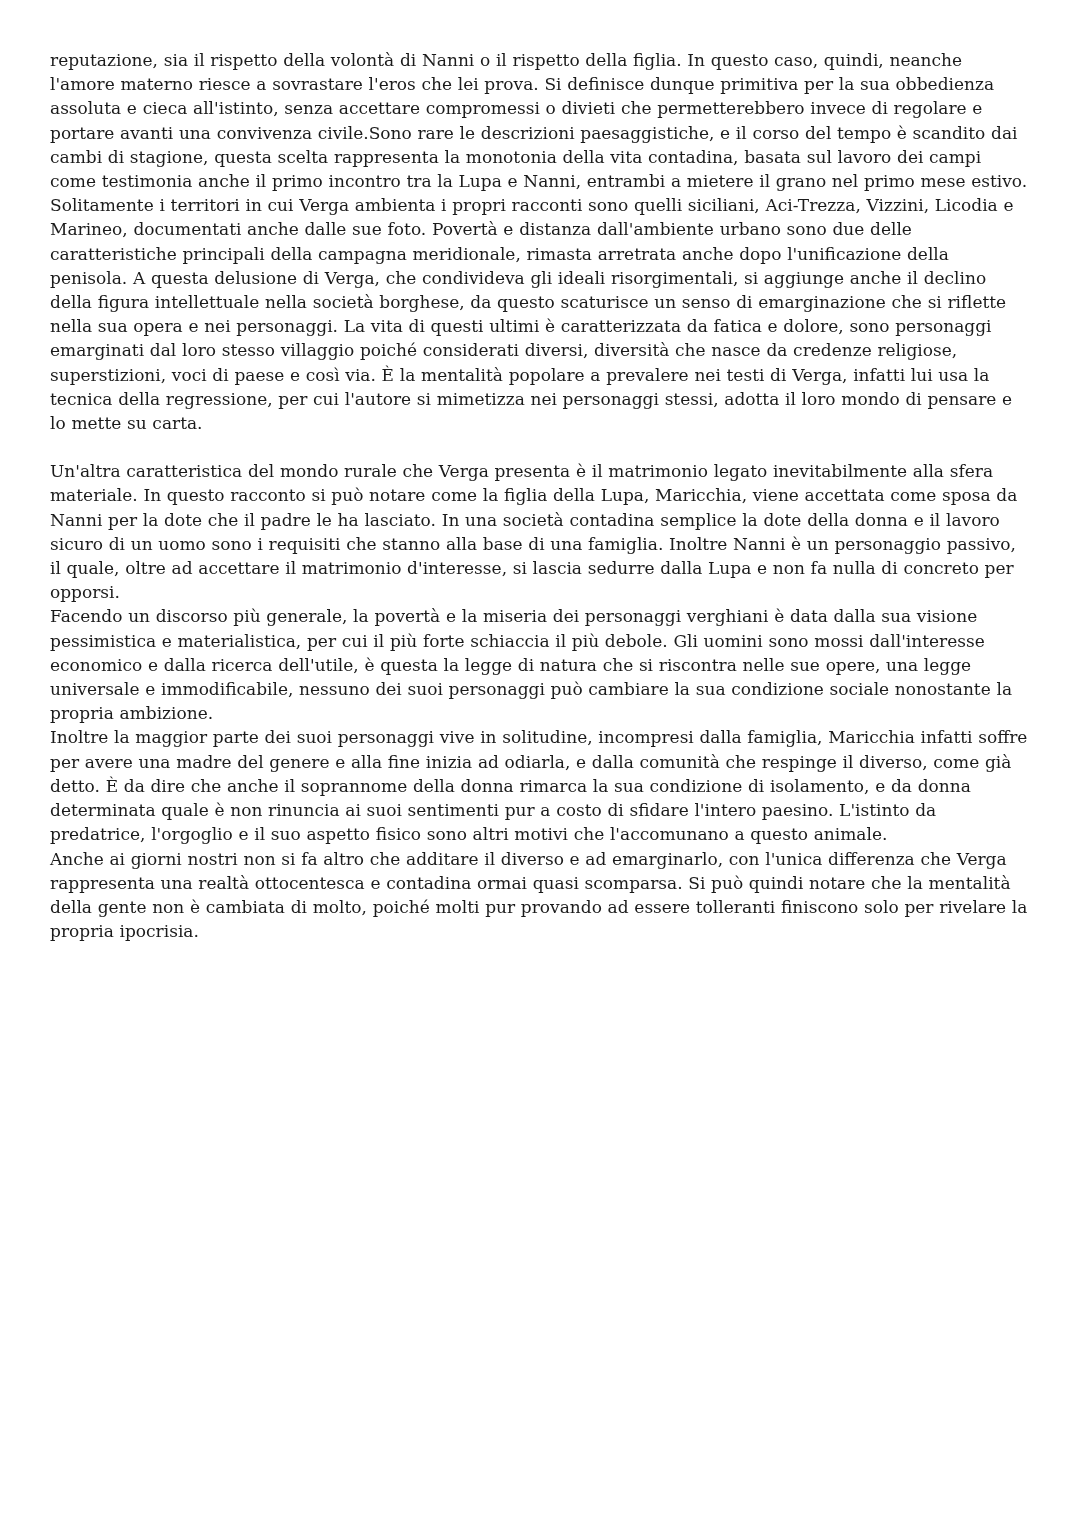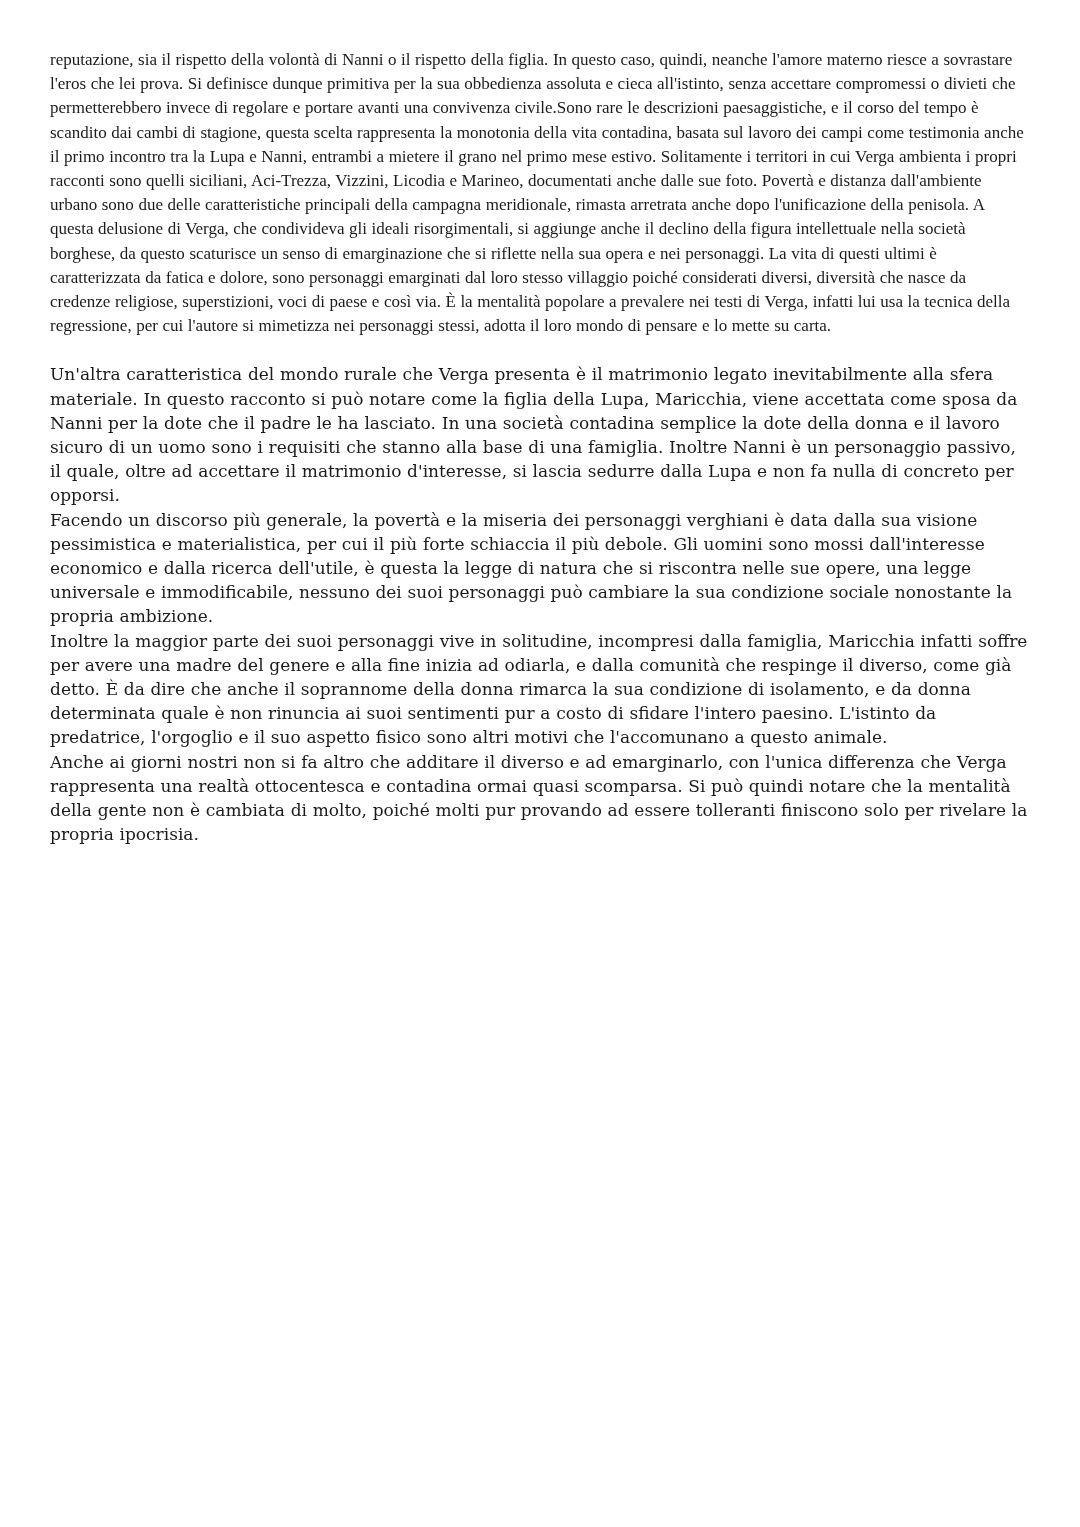--- a/index.html
+++ b/index.html
@@ -20,21 +20,20 @@
   }
   .para {
     margin: 0;
     font-size: 17px;
     line-height: 24.2px;
     text-align: left;
     word-spacing: 0.3px;
   }
   .gap-after {
     margin-bottom: 24px;
-    font-family: Liberation Serif, serif;
   }
 </style>
 </head>
 <body>
 
 <div class="page">
   <p class="para gap-after">reputazione, sia il rispetto della volontà di Nanni o il rispetto della figlia. In questo caso, quindi, neanche l'amore materno riesce a sovrastare l'eros che lei prova. Si definisce dunque primitiva per la sua obbedienza assoluta e cieca all'istinto, senza accettare compromessi o divieti che permetterebbero invece di regolare e portare avanti una convivenza civile.Sono rare le descrizioni paesaggistiche, e il corso del tempo è scandito dai cambi di stagione, questa scelta rappresenta la monotonia della vita contadina, basata sul lavoro dei campi come testimonia anche il primo incontro tra la Lupa e Nanni, entrambi a mietere il grano nel primo mese estivo. Solitamente i territori in cui Verga ambienta i propri racconti sono quelli siciliani, Aci-Trezza, Vizzini, Licodia e Marineo, documentati anche dalle sue foto. Povertà e distanza dall'ambiente urbano sono due delle caratteristiche principali della campagna meridionale, rimasta arretrata anche dopo l'unificazione della penisola. A questa delusione di Verga, che condivideva gli ideali risorgimentali, si aggiunge anche il declino della figura intellettuale nella società borghese, da questo scaturisce un senso di emarginazione che si riflette nella sua opera e nei personaggi. La vita di questi ultimi è caratterizzata da fatica e dolore, sono personaggi emarginati dal loro stesso villaggio poiché considerati diversi, diversità che nasce da credenze religiose, superstizioni, voci di paese e così via. È la mentalità popolare a prevalere nei testi di Verga, infatti lui usa la tecnica della regressione, per cui l'autore si mimetizza nei personaggi stessi, adotta il loro mondo di pensare e lo mette su carta.</p>
   <p class="para">Un'altra caratteristica del mondo rurale che Verga presenta è il matrimonio legato inevitabilmente alla sfera materiale. In questo racconto si può notare come la figlia della Lupa, Maricchia, viene accettata come sposa da Nanni per la dote che il padre le ha lasciato. In una società contadina semplice la dote della donna e il lavoro sicuro di un uomo sono i requisiti che stanno alla base di una famiglia. Inoltre Nanni è un personaggio passivo, il quale, oltre ad accettare il matrimonio d'interesse, si lascia sedurre dalla Lupa e non fa nulla di concreto per opporsi.</p>
   <p class="para">Facendo un discorso più generale, la povertà e la miseria dei personaggi verghiani è data dalla sua visione pessimistica e materialistica, per cui il più forte schiaccia il più debole. Gli uomini sono mossi dall'interesse economico e dalla ricerca dell'utile, è questa la legge di natura che si riscontra nelle sue opere, una legge universale e immodificabile, nessuno dei suoi personaggi può cambiare la sua condizione sociale nonostante la propria ambizione.</p>
   <p class="para">Inoltre la maggior parte dei suoi personaggi vive in solitudine, incompresi dalla famiglia, Maricchia infatti soffre per avere una madre del genere e alla fine inizia ad odiarla, e dalla comunità che respinge il diverso, come già detto. È da dire che anche il soprannome della donna rimarca la sua condizione di isolamento, e da donna determinata quale è non rinuncia ai suoi sentimenti pur a costo di sfidare l'intero paesino. L'istinto da predatrice, l'orgoglio e il suo aspetto fisico sono altri motivi che l'accomunano a questo animale.</p>

